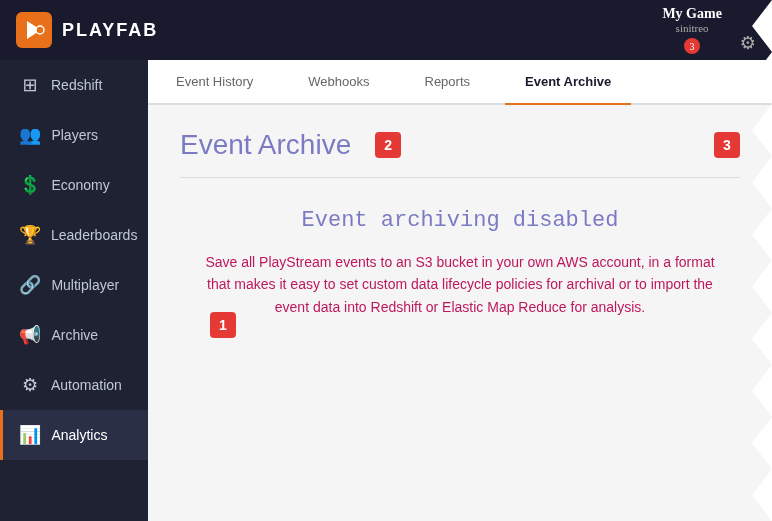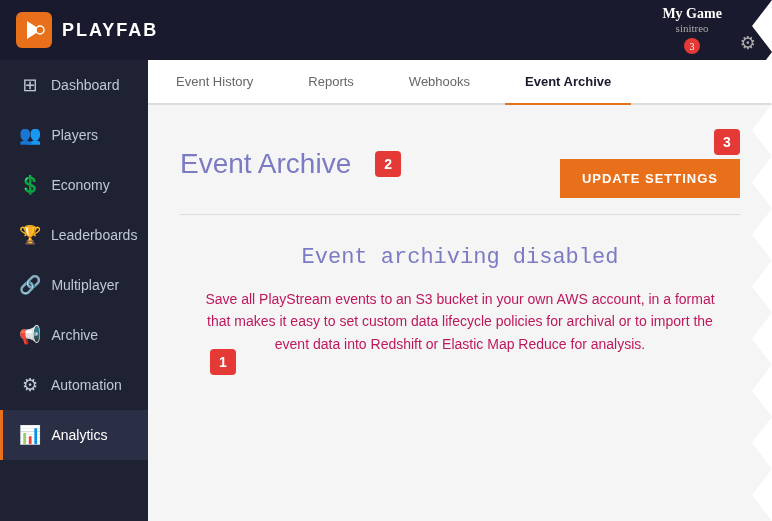--- a/index.html
+++ b/index.html
@@ -189,21 +189,21 @@
     </div>
     <span class="settings-icon">⚙</span>
   </div>
 </div>
 
 <div class="main-layout">
 
   <div class="sidebar">
     <div class="sidebar-item">
       <span class="sidebar-icon">⊞</span>
-      <span>Dashboard</span>
+      <span>Redshift</span>
     </div>
     <div class="sidebar-item">
       <span class="sidebar-icon">👥</span>
       <span>Players</span>
     </div>
     <div class="sidebar-item">
       <span class="sidebar-icon">💲</span>
       <span>Economy</span>
     </div>
     <div class="sidebar-item">
@@ -228,41 +228,40 @@
     </div>
   </div>
 
   <div class="content-area">
 
     <div class="tab-bar">
       <div class="tab">
         <span>Event History</span>
       </div>
       <div class="tab">
+        <span>Webhooks</span>
+      </div>
+      <div class="tab">
         <span>Reports</span>
-      </div>
-      <div class="tab">
-        <span>Webhooks</span>
       </div>
       <div class="tab active">
         <span>Event Archive</span>
       </div>
     </div>
 
     <div class="page-content">
       <div class="page-header">
         <div style="display:flex;align-items:center;gap:12px;">
           <h1 class="page-title">Event Archive</h1>
           <span class="callout badge-2">2</span>
         </div>
         <div style="display:flex;flex-direction:column;align-items:flex-end;gap:4px;">
           <div style="display:flex;align-items:center;gap:8px;">
             <span class="callout">3</span>
           </div>
-          <button class="update-btn">UPDATE SETTINGS</button>
         </div>
       </div>
 
       <div class="archive-section">
         <div class="archive-status">Event archiving disabled</div>
         <p class="archive-desc">Save all PlayStream events to an S3 bucket in your own AWS account, in a format that makes it easy to set custom data lifecycle policies for archival or to import the event data into Redshift or Elastic Map Reduce for analysis.</p>
       </div>
 
       <div style="position:relative;margin-top:20px;">
         <span class="callout" style="position:absolute;left:30px;bottom:0;">1</span>

